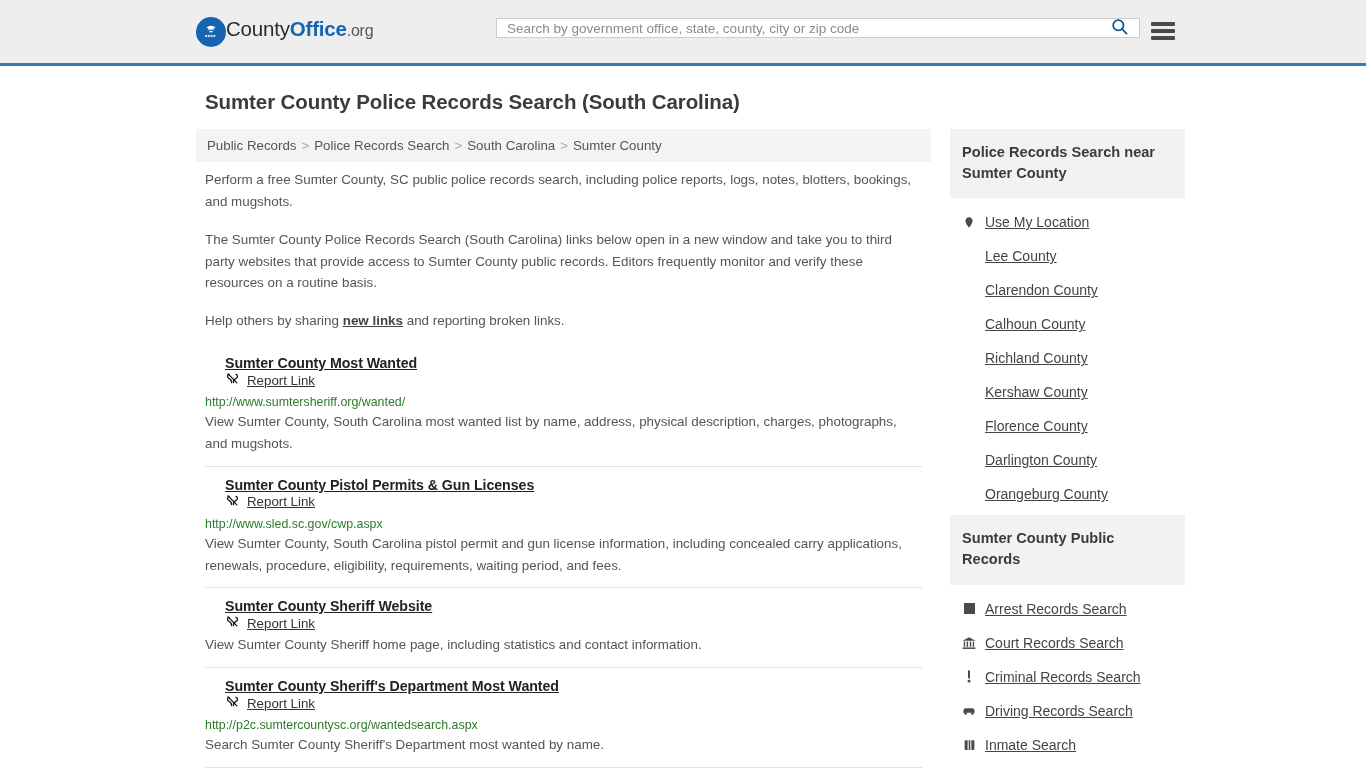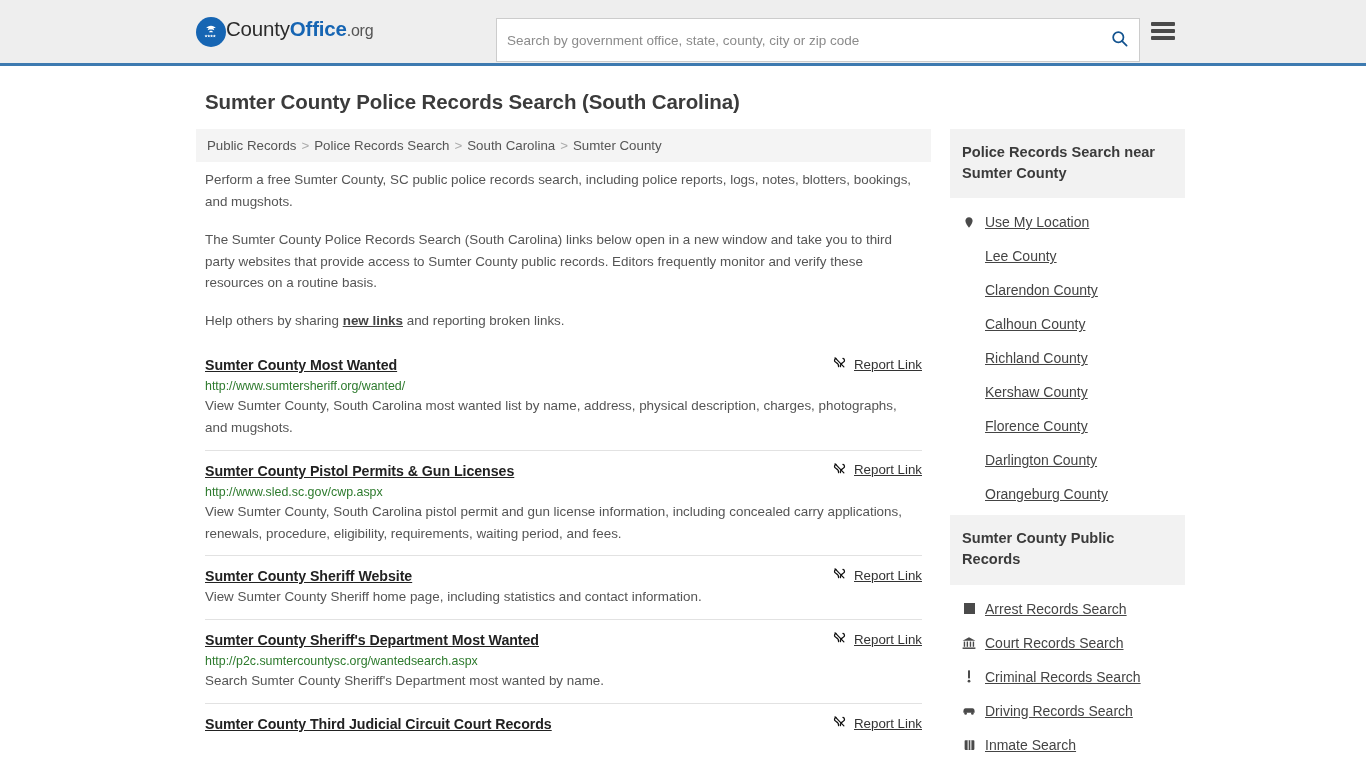--- a/index.html
+++ b/index.html
@@ -43,21 +43,21 @@
     white-space: nowrap;
   }
   .brand-text .bold { font-weight: bold; color: #1665b3; }
   .brand-text .org { font-size: 16px; color: #555; }
 
   .search-wrap {
     position: absolute;
     left: 496px;
     top: 18px;
     width: 644px;
-    height: 44px;
+    height: 20px;
     background: #ffffff;
     border: 1px solid #cccccc;
     display: flex;
     align-items: center;
   }
   .search-input {
     flex: 1;
     border: 0;
     outline: none;
     background: transparent;
@@ -151,20 +151,21 @@
   .result {
     border-top: 1px solid #e2e2e2;
     padding: 10px 0 11px 0;
     position: relative;
   }
   .result:first-child { border-top: 0; padding-top: 0; }
   .result-head {
     display: flex;
     align-items: baseline;
     justify-content: space-between;
+    flex-direction: column;
   }
   .result-title {
     font-size: 14.2px;
     font-weight: bold;
     color: #222;
     text-decoration: underline;
     cursor: pointer;
     letter-spacing: -0.05px;
   }
   .report-link {

